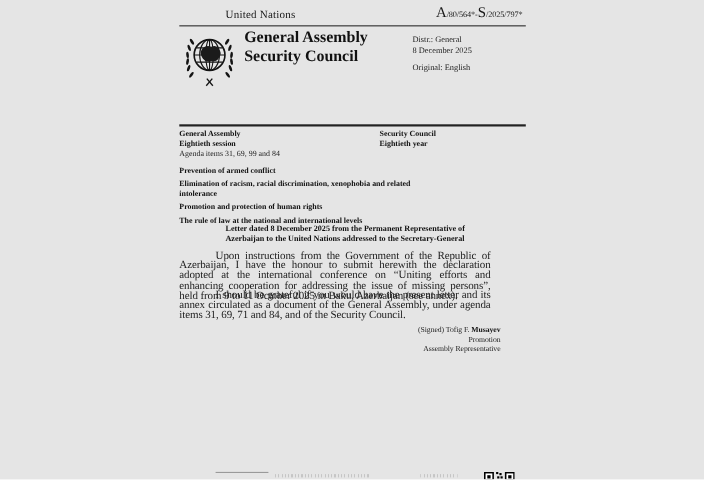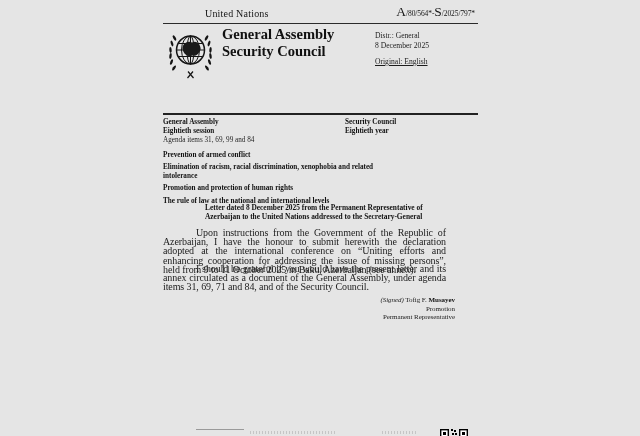--- a/index.html
+++ b/index.html
@@ -13,41 +13,41 @@
   .symbol .small{font-size:7.5px;letter-spacing:-.1px;}
 
   .rule-thin{position:absolute;left:0;top:23px;width:100%;height:1px;background:#2b2b2b;}
   .rule-thick{position:absolute;left:0;top:113px;width:100%;height:2px;background:#222;}
 
   .emblem{position:absolute;left:0;top:27px;width:55px;height:53px;}
 
   .masthead{position:absolute;left:59px;top:26px;font-size:14.5px;font-weight:bold;
             line-height:16.5px;color:#111;white-space:nowrap;}
   .distr{position:absolute;left:212px;top:31px;font-size:7.6px;line-height:10px;color:#1c1c1c;}
-  .distr .orig{margin-top:6px;text-decoration:underline;}
+  .distr .orig{margin-top:6px;}
 
   .session{position:absolute;left:0;top:118px;width:100%;font-size:7.2px;line-height:9.2px;}
   .session .col-l{position:absolute;left:0;top:0;}
   .session .col-r{position:absolute;left:182px;top:0;}
   .b{font-weight:bold;color:#111;}
 
   .agenda{position:absolute;left:0;top:151px;width:100%;font-size:7.2px;line-height:9px;}
   .agenda .item{font-weight:bold;color:#111;margin-bottom:3.2px;max-width:212px;}
 
   .title{position:absolute;left:42px;top:203px;width:246px;font-size:7.4px;font-weight:bold;
          line-height:9.4px;color:#111;}
 
   .para{position:absolute;left:0;width:283px;font-size:10px;letter-spacing:-.1px;
         line-height:9.2px;text-align:justify;text-indent:33px;color:#222;}
   .p1{top:228px;}
   .p2{top:264px;}
 
   .sig{position:absolute;left:0;top:296px;width:292px;text-align:right;font-size:7px;
        line-height:8.6px;letter-spacing:-.05px;color:#222;}
-  .sig .it{font-style:italic;}
+  .sig .it{}
   .sig .nm{font-weight:bold;color:#111;}
 
   .footnote-rule{position:absolute;left:196px;top:429px;width:48px;height:1px;background:#9a9a9a;}
   .smudge{position:absolute;top:431px;height:3px;opacity:.35;
           background:repeating-linear-gradient(90deg,#8a8a8a 0 1px,transparent 1px 3px);}
   .sm1{left:250px;width:86px;}
   .sm2{left:382px;width:34px;}
 
   .qr{position:absolute;left:440px;top:429px;width:28px;height:7px;overflow:hidden;}
 </style>
@@ -129,21 +129,21 @@
     </div>
 
     <div class="title">Letter dated 8 December 2025 from the Permanent Representative of Azerbaijan to the United Nations addressed to the Secretary-General</div>
 
     <div class="para p1">Upon instructions from the Government of the Republic of Azerbaijan, I have the honour to submit herewith the declaration adopted at the international conference on “Uniting efforts and enhancing cooperation for addressing the issue of missing persons”, held from 9 to 11 October 2025 in Baku, Azerbaijan (see annex).</div>
     <div class="para p2">I should be grateful if you would have the present letter and its annex circulated as a document of the General Assembly, under agenda items 31, 69, 71 and 84, and of the Security Council.</div>
 
     <div class="sig">
       <div><span class="it">(Signed)</span><span> Tofig F. </span><span class="nm">Musayev</span></div>
       <div>Promotion</div>
-      <div>Permanent Representative</div>
+      <div>Assembly Representative</div>
     </div>
   </div>
 
   <div class="footnote-rule"></div>
   <div class="smudge sm1"></div>
   <div class="smudge sm2"></div>
 
   <div class="qr">
     <svg width="28" height="28" viewBox="0 0 28 28">
       <rect x="0" y="0" width="9" height="9" fill="#000"></rect>

